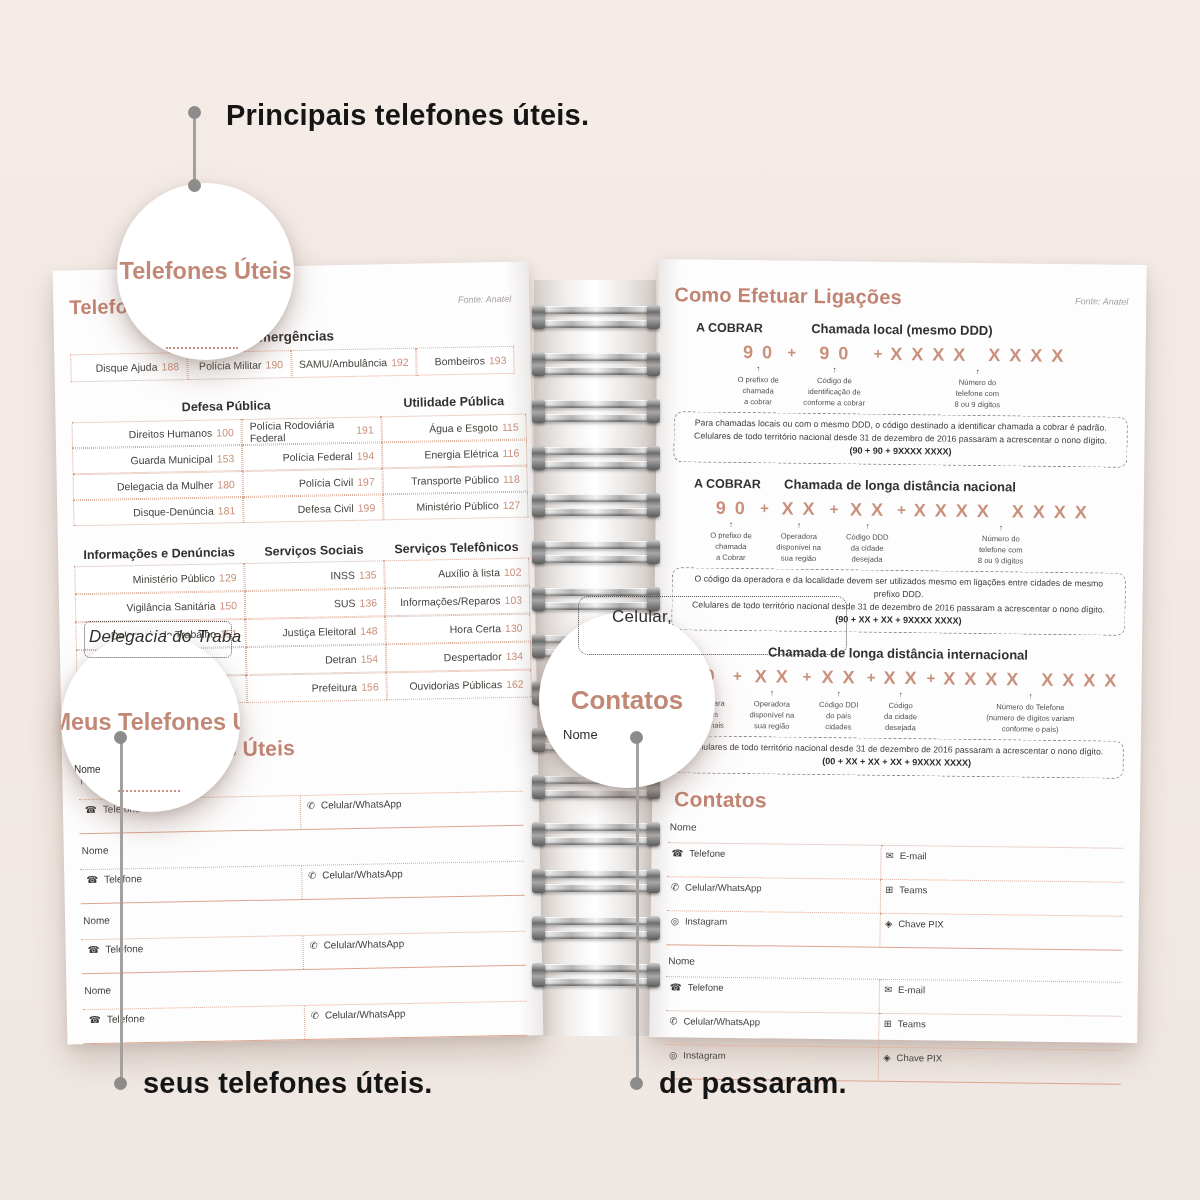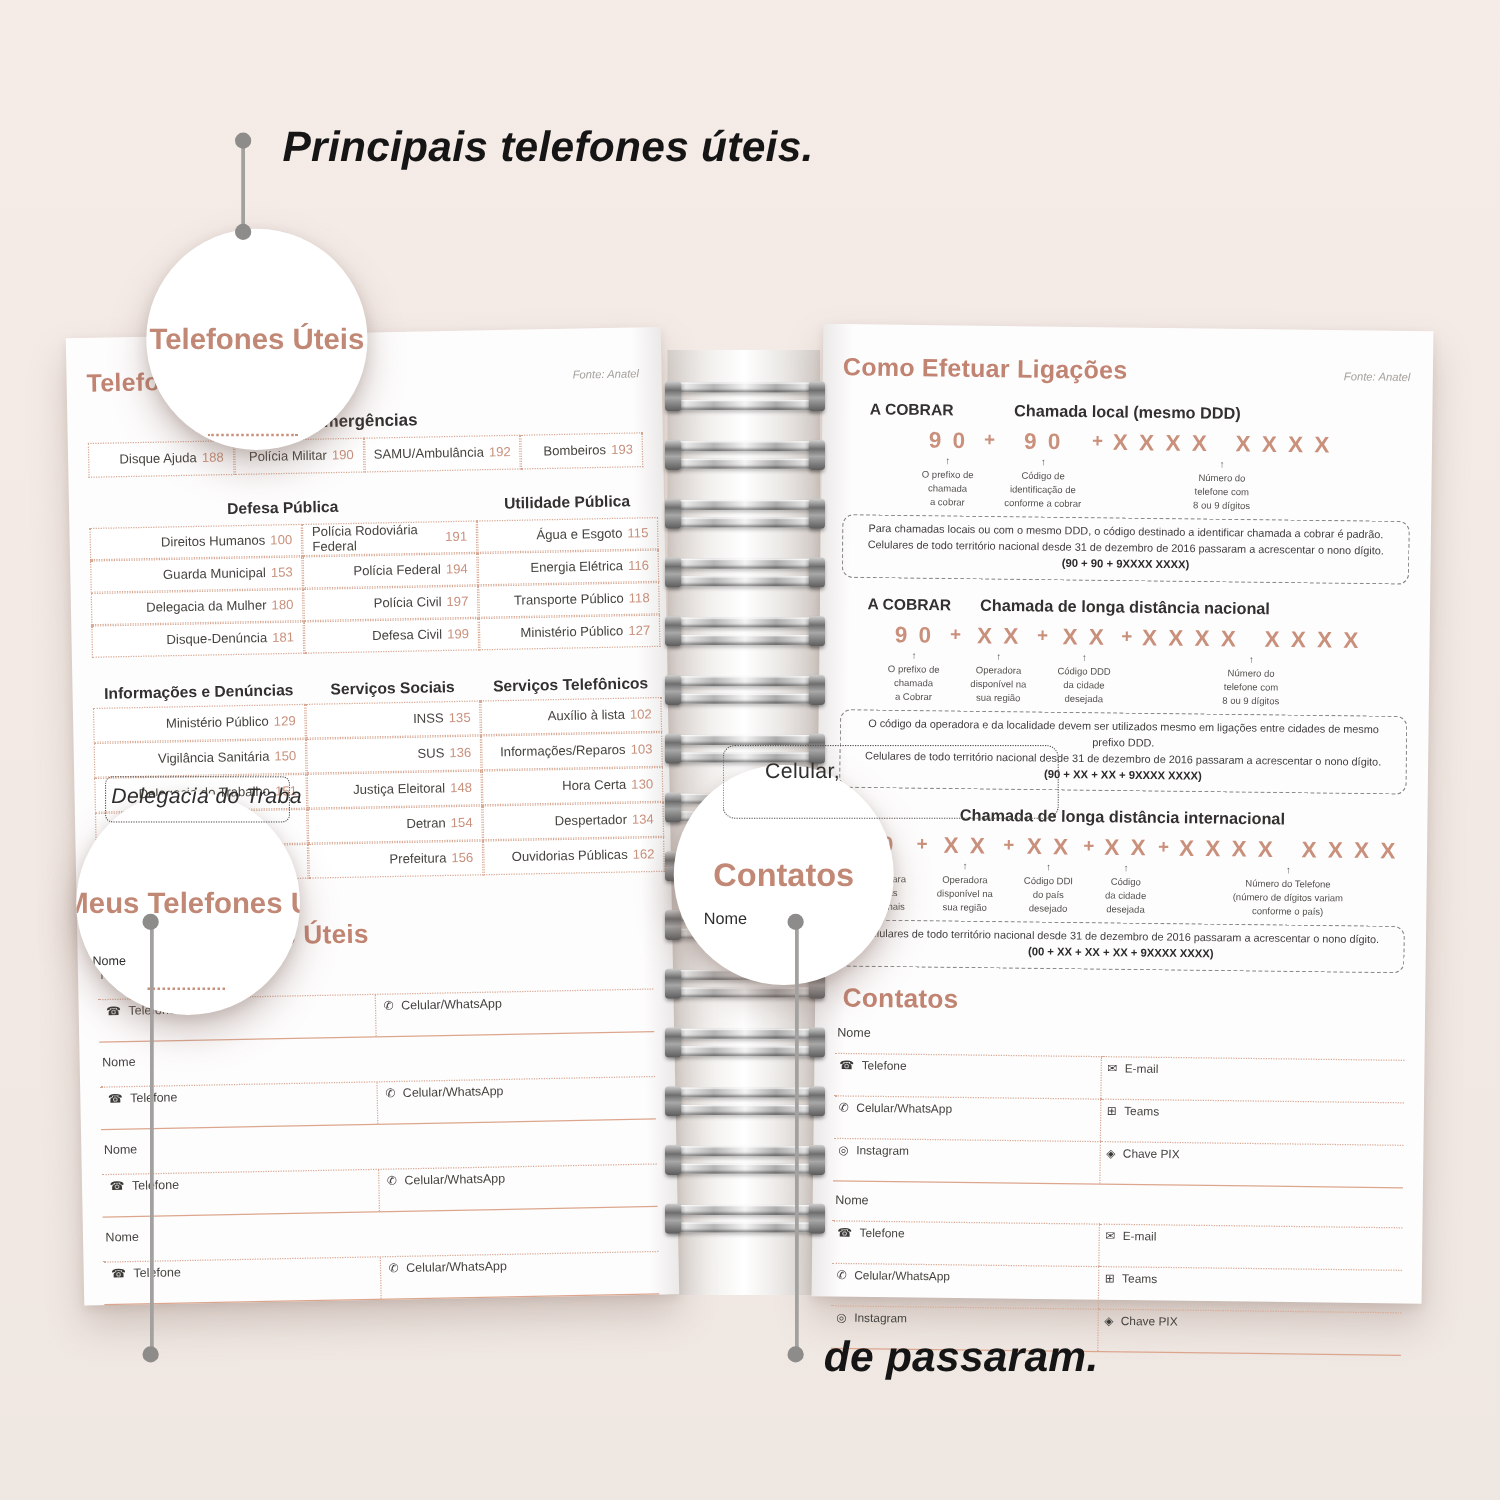--- a/index.html
+++ b/index.html
@@ -102,21 +102,21 @@
 
   
   .lline{position:absolute;width:2.5px;background:#a3a19f;z-index:50;}
   .ldot{position:absolute;width:13px;height:13px;border-radius:50%;background:#8e8c8a;z-index:51;}
   #line1{left:193px;top:112px;height:74px;}
   #dot1a{left:188px;top:106px;} #dot1b{left:188px;top:179px;}
   #line2{left:120px;top:737px;height:346px;}
   #dot2a{left:114px;top:731px;} #dot2b{left:114px;top:1077px;}
   #line3{left:636px;top:737px;height:346px;}
   #dot3a{left:630px;top:731px;} #dot3b{left:630px;top:1077px;}
-  .ann{position:absolute;z-index:60;font-size:34px;font-weight:bold;color:#151515;line-height:1.32;letter-spacing:.2px;font-style:italic;}
+  .ann{position:absolute;z-index:60;font-size:29px;font-weight:bold;color:#151515;line-height:1.32;letter-spacing:.2px;}
   #annTop{left:226px;top:96px;}
   #annBL{left:143px;top:1064px;}
   #annBR{left:659px;top:1064px;}
 </style>
 </head>
 <body>
 
 <div class="stage">
 
   <div class="spine"></div>
@@ -519,21 +519,21 @@
                 <div class="glabel">Operadora
 disponível na
 sua região</div>
               </div>
               <div class="plus">+</div>
               <div class="grp">
                 <div class="digits">X X</div>
                 <div class="arrow">↑</div>
                 <div class="glabel">Código DDI
 do país
-desejado</div>
+cidades</div>
               </div>
               <div class="plus">+</div>
               <div class="grp">
                 <div class="digits">X X</div>
                 <div class="arrow">↑</div>
                 <div class="glabel">Código
 da cidade
 desejada</div>
               </div>
               <div class="plus">+</div>
@@ -638,17 +638,18 @@
   <div class="ldot" id="dot1b"></div>
   <div class="lline" id="line2"></div>
   <div class="ldot" id="dot2a"></div>
   <div class="ldot" id="dot2b"></div>
   <div class="lline" id="line3"></div>
   <div class="ldot" id="dot3a"></div>
   <div class="ldot" id="dot3b"></div>
 
   <div class="ann" id="annTop">Principais telefones úteis.</div>
   <div class="ann" id="annBL">
+    <div>seus telefones úteis.</div>
   </div>
   <div class="ann" id="annBR">
     <div>de passaram.</div>
   </div>
 </div>
 
 </body></html>

